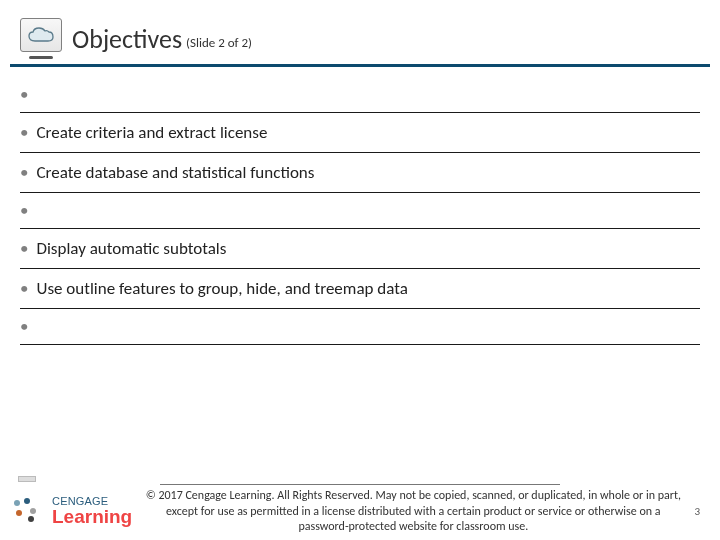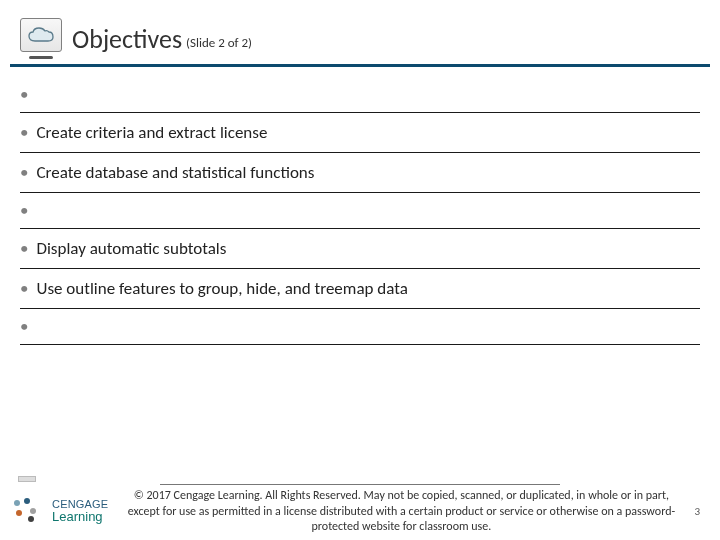--- a/index.html
+++ b/index.html
@@ -109,21 +109,21 @@
   .d1{background:#2b5d7d;top:0;left:10px;width:9px;height:9px;}
   .d2{background:#7aa2b5;top:2px;left:0;}
   .d3{background:#c4662c;top:12px;left:2px;width:8px;height:8px;}
   .d4{background:#a0a0a0;top:10px;left:16px;}
   .d5{background:#404040;top:18px;left:14px;width:7px;height:7px;}
   .logo-text {
     font-family: Arial, sans-serif;
     line-height: 1;
   }
   .logo-text .t1 { font-size: 11px; color:#2b5d7d; letter-spacing:0.2px; font-weight:400; display:block;}
-  .logo-text .t2 { font-size: 13px; color:#0f766e; font-weight:400; display:block;}
+  .logo-text .t2 { font-size: 19px; color:#ef4444; font-weight:700; display:block;}
   .copyright {
     flex: 1;
     font-size: 12px;
     color: #333;
     text-align: center;
     padding: 0 10px;
     line-height: 1.3;
   }
   .page-num {
     flex: 0 0 auto;

